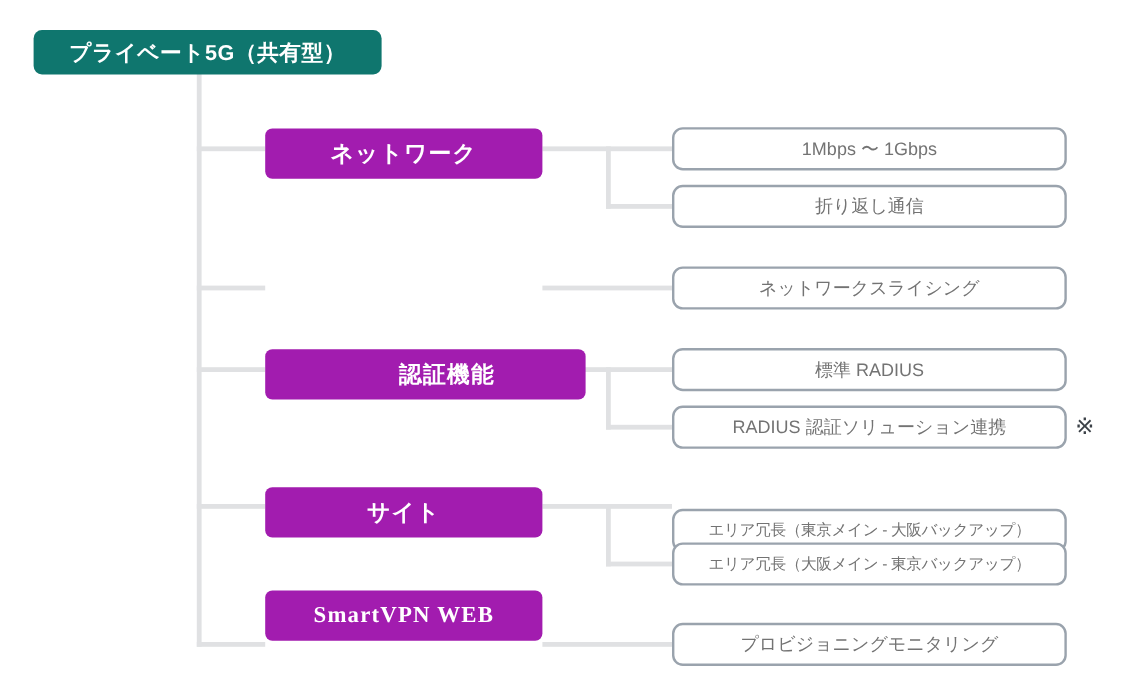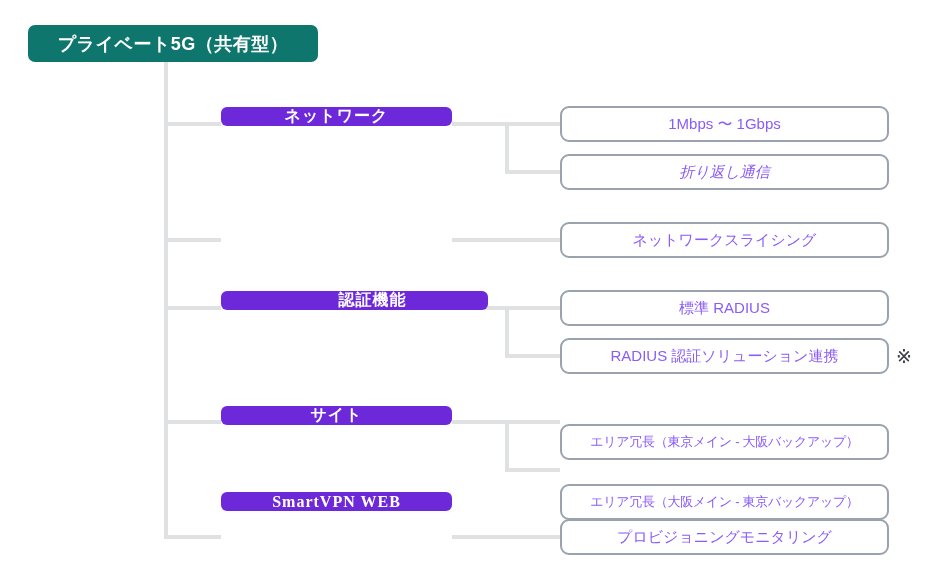--- a/index.html
+++ b/index.html
@@ -29,40 +29,40 @@
     font-weight: bold;
     font-size: 18px;
     display: flex;
     align-items: center;
     justify-content: center;
     letter-spacing: 0.5px;
   }
   .cat-box {
     position: absolute;
     left: 221px;
-    width: 231px; height: 19px;
-    background: #6d28d9;
+    width: 231px; height: 42px;
+    background: #a21caf;
     border-radius: 6px;
     color: #ffffff;
     font-weight: bold;
-    font-size: 16px;
+    font-size: 19px;
     display: flex;
     align-items: center;
     justify-content: center;
     letter-spacing: 1px;
   }
   .feat-box {
     position: absolute;
     left: 560px;
     width: 329px; height: 36px;
     box-sizing: border-box;
     background: #ffffff;
     border: 2.5px solid #9aa3ad;
     border-radius: 9px;
-    color: #8b5cf6;
+    color: #737373;
     font-weight: 500;
     font-size: 15px;
     display: flex;
     align-items: center;
     justify-content: center;
   }
   .feat-box.small { font-size: 13px; letter-spacing: -0.3px; }
   
   .trunk     { left: 164px; top: 60px;  width: 4px;  height: 479px; }
   .b1 { left: 164px; top: 122px; width: 57px; height: 4px; }
@@ -81,26 +81,26 @@
   .s1 { left: 505px; top: 170px; width: 55px; height: 4px; }
   .s2 { left: 505px; top: 354px; width: 55px; height: 4px; }
   .s3 { left: 505px; top: 468px; width: 55px; height: 4px; }
   
   .cat1 { top: 107px; }
   .cat2 { top: 223px; }
   .cat3 { top: 291px; padding-left: 36px; }
   .cat4 { top: 406px; }
   .cat5 { top: 492px; font-family: Liberation Serif, serif; }
   .f1 { top: 106px; }
-  .f2 { top: 154px; font-style: italic; }
+  .f2 { top: 154px; }
   .f3 { top: 222px; }
   .f4 { top: 290px; }
   .f5 { top: 338px; }
   .f6 { top: 404px; margin-top: 20px; }
-  .f7 { top: 452px; margin-top: 32px; }
+  .f7 { top: 452px; }
   .f8 { top: 519px; }
   .footnote-mark {
     position: absolute;
     left: 896px; top: 345px;
     font-size: 19px;
     color: #3b4147;
   }
 </style>
 </head>
 <body>

